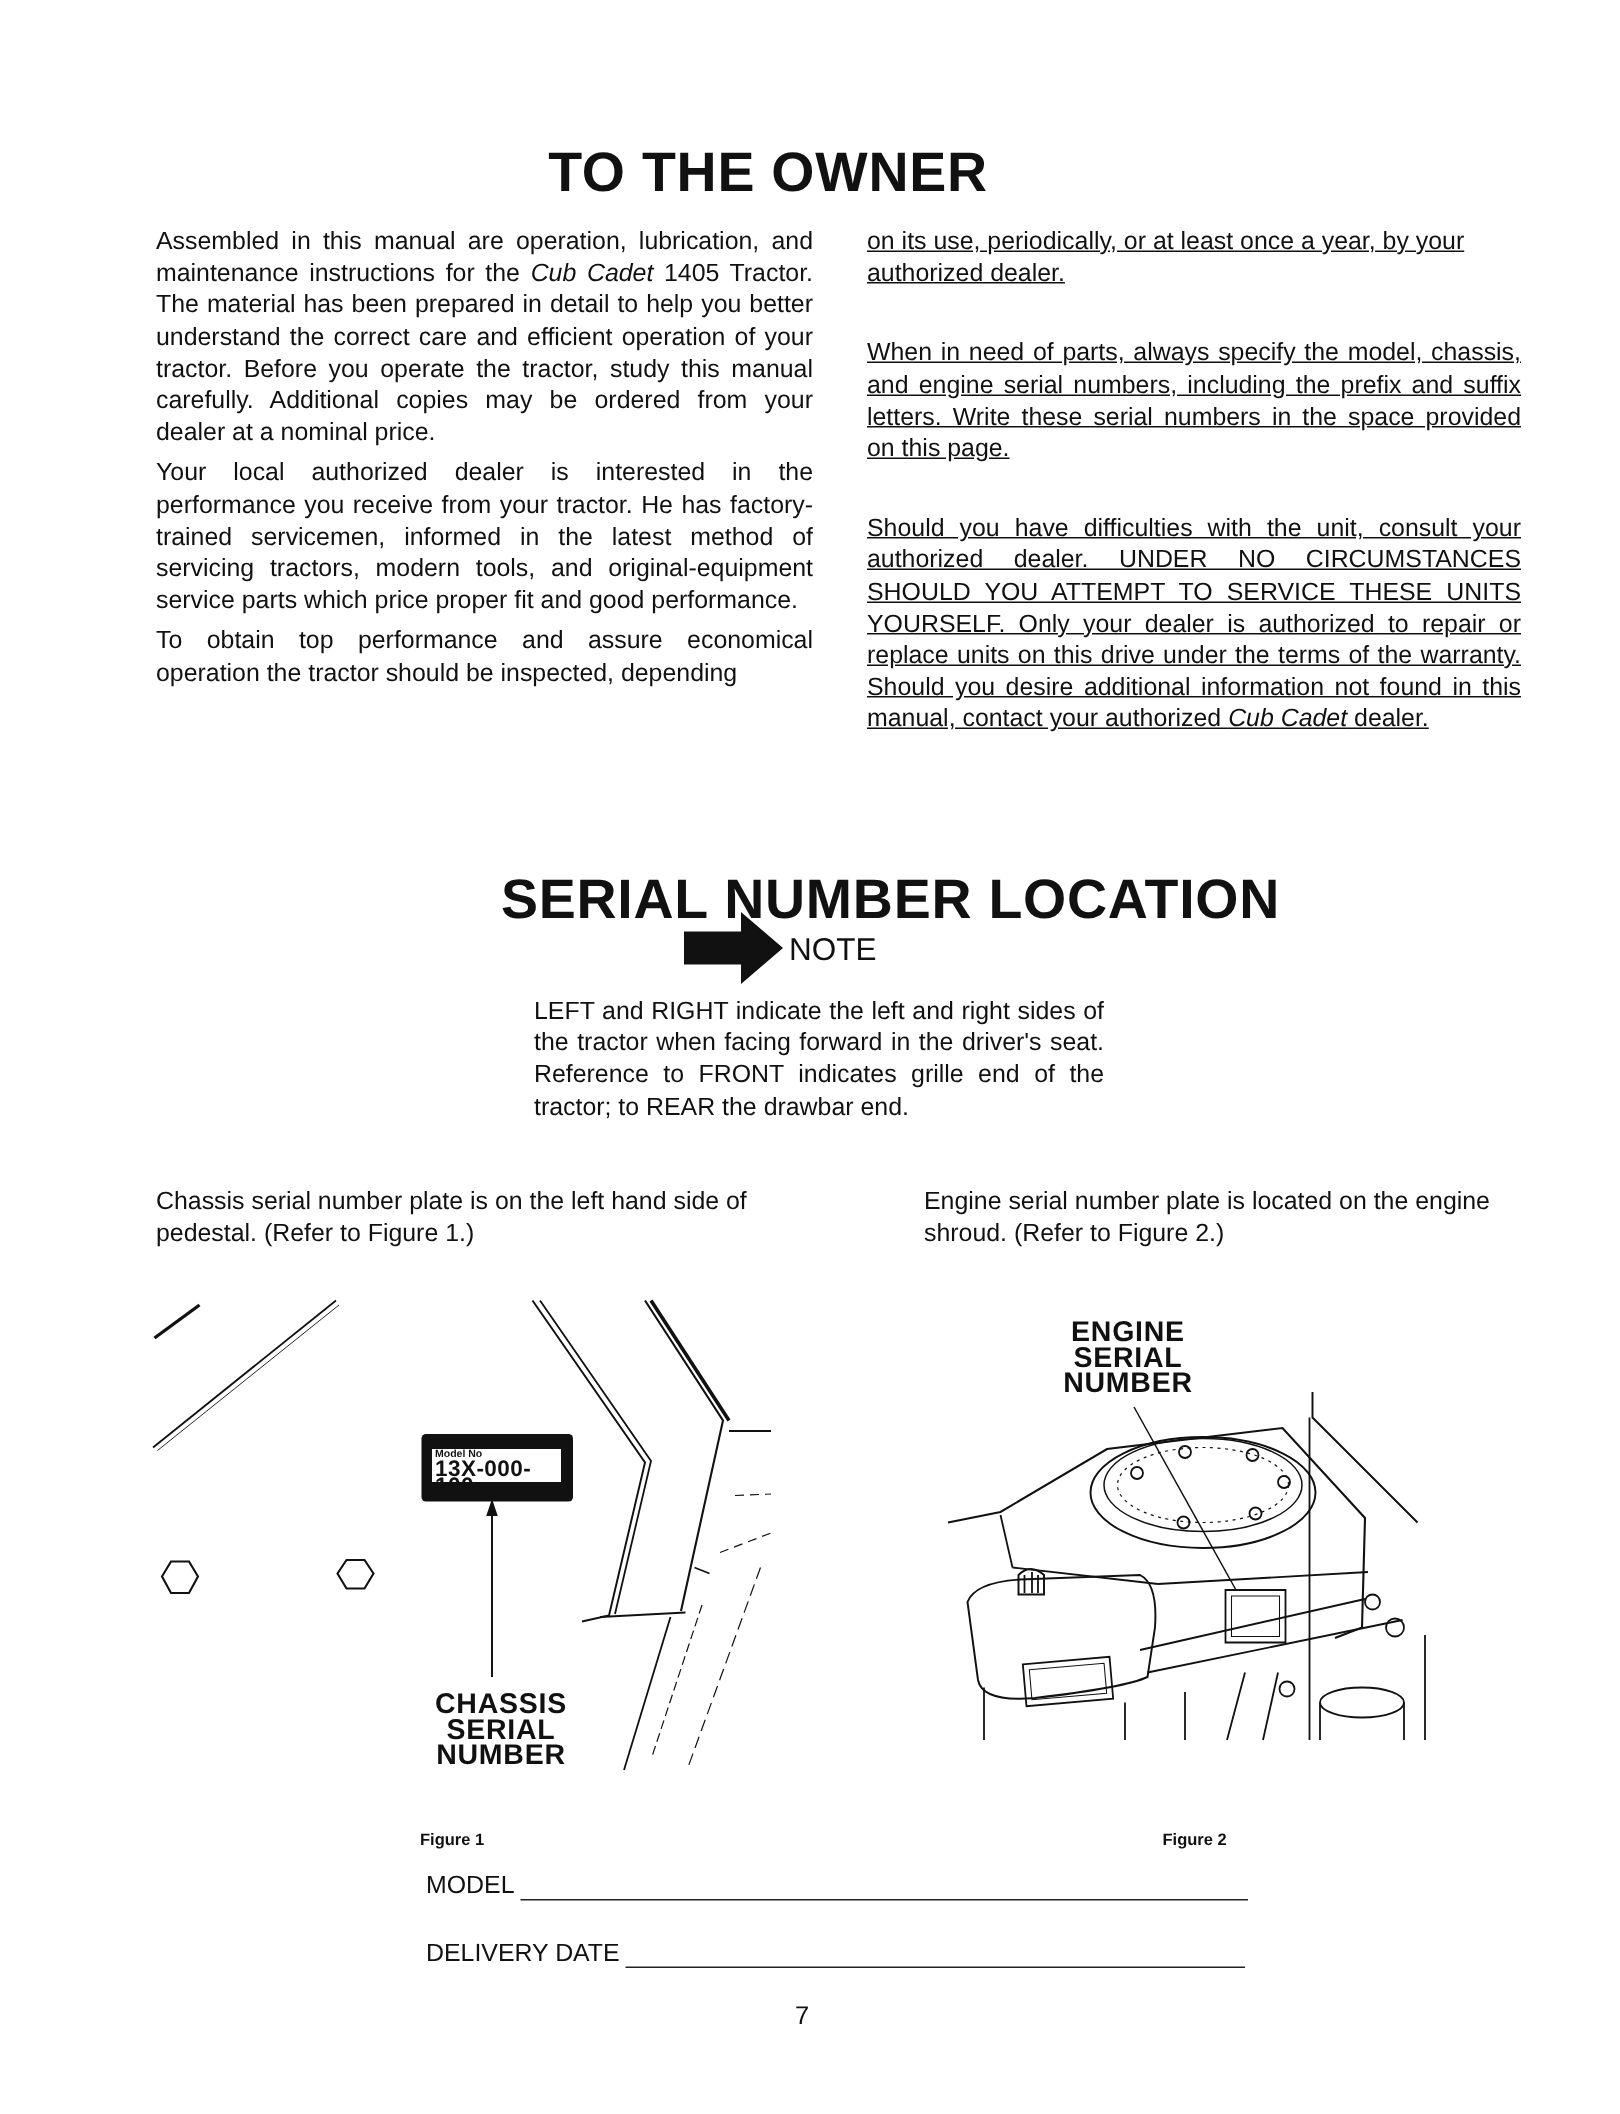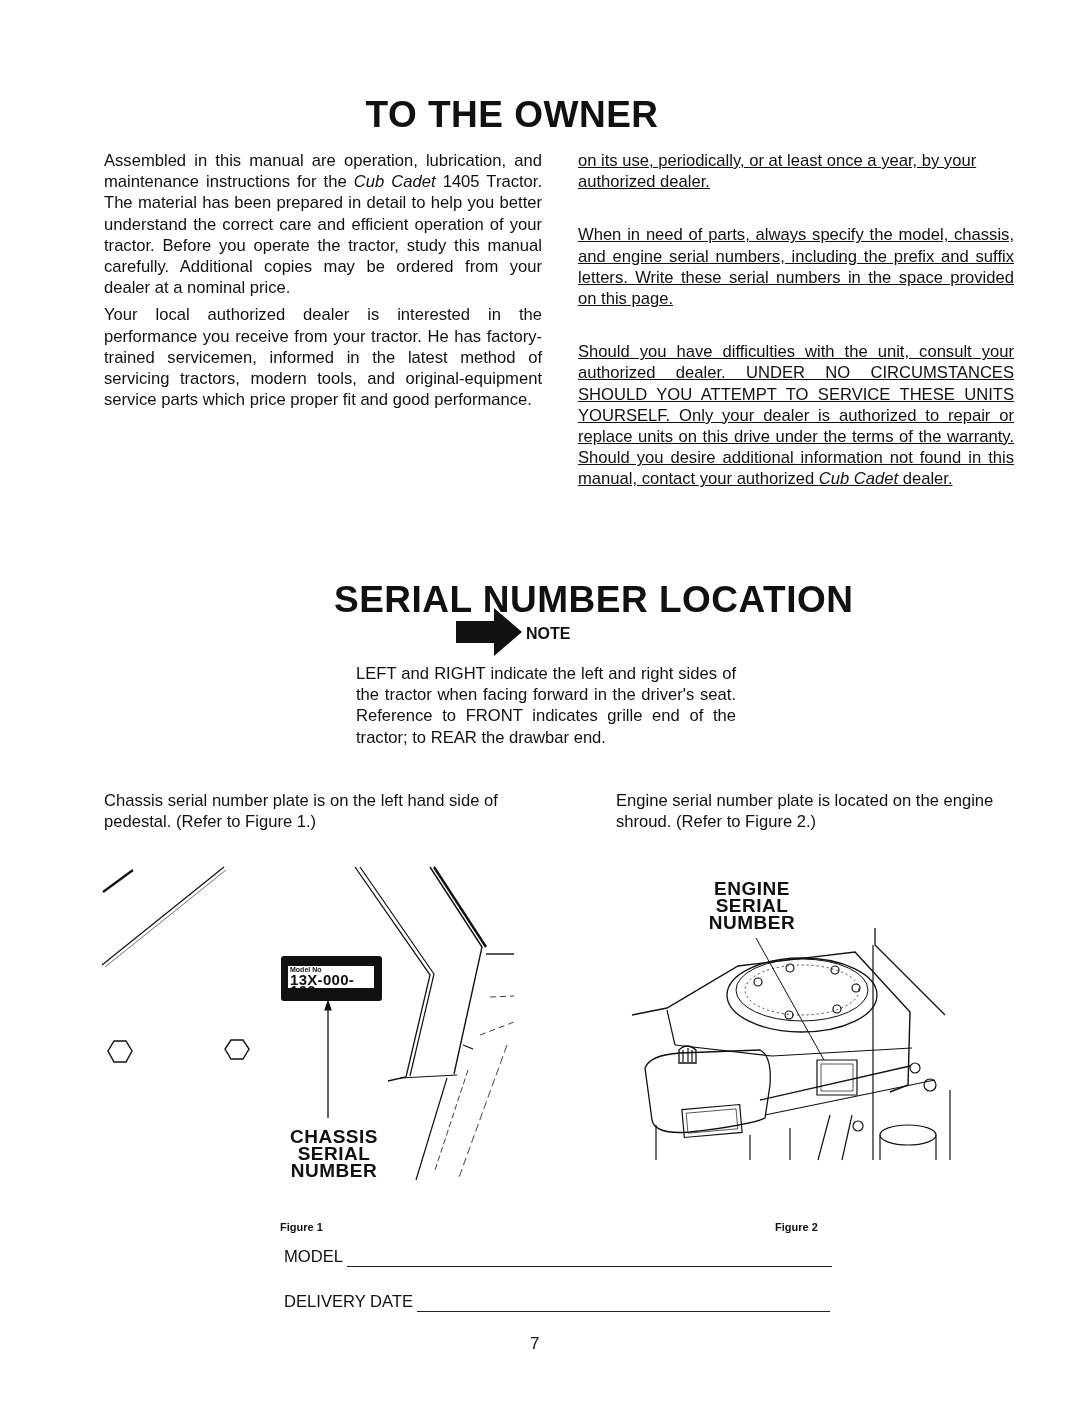--- a/index.html
+++ b/index.html
@@ -19,35 +19,36 @@
   svg line, svg path, svg polyline, svg polygon, svg rect, svg ellipse, svg circle { vector-effect: non-scaling-stroke; }
 </style>
 </head>
 <body>
 
 <div class="abs h1" style="left:0; width:1080px; text-align:center; top:94px; transform:translateX(-28px);">TO THE OWNER</div>
 
 <div class="abs col-left" style="top:150px;">
   <p class="para" style="margin-bottom:6px;"><span>Assembled in this manual are operation, lubrication, and maintenance instructions for the </span><i>Cub Cadet</i><span> 1405 Tractor. The material has been prepared in detail to help you better understand the correct care and efficient operation of your tractor. Before you operate the tractor, study this manual carefully. Additional copies may be ordered from your dealer at a nominal price.</span></p>
   <p class="para" style="margin-bottom:6px;"><span>Your local authorized dealer is interested in the performance you receive from your tractor. He has factory-trained servicemen, informed in the latest method of servicing tractors, modern tools, and original-equipment service parts which price proper fit and good performance.</span></p>
+  <p class="para"><span>To obtain top performance and assure economical operation the tractor should be inspected, depending</span></p>
 </div>
 
 <div class="abs col-right" style="top:150px;">
   <p class="para" style="margin-bottom:32px; text-align:left;"><span>on its use, periodically, or at least once a year, by your authorized dealer.</span></p>
   <p class="para" style="margin-bottom:32px;"><span>When in need of parts, always specify the model, chassis, and engine serial numbers, including the prefix and suffix letters. Write these serial numbers in the space provided on this page.</span></p>
   <p class="para"><span>Should you have difficulties with the unit, consult your authorized dealer. UNDER NO CIRCUMSTANCES SHOULD YOU ATTEMPT TO SERVICE THESE UNITS YOURSELF. Only your dealer is authorized to repair or replace units on this drive under the terms of the warranty. Should you desire additional information not found in this manual, contact your authorized </span><i>Cub Cadet</i><span> dealer.</span></p>
 </div>
 
 <div class="abs h1" style="left:334px; top:579px;">SERIAL NUMBER LOCATION</div>
 
 <div class="abs" style="left:456px; top:608px; display:flex; align-items:center;">
   <svg width="66" height="48" viewBox="0 0 66 48">
     <polygon points="0,13 38,13 38,0 66,24 38,48 38,35 0,35" fill="#111"></polygon>
   </svg>
-  <span style="font-weight:bold; font-size:16px; margin-left:4px; margin-top:4px;">NOTE</span>
+  <span style="font-weight:normal; font-size:21px; margin-left:4px; margin-top:4px;">NOTE</span>
 </div>
 
 <div class="abs note-text" style="left:356px; top:663px; width:380px;">LEFT and RIGHT indicate the left and right sides of the tractor when facing forward in the driver's seat. Reference to FRONT indicates grille end of the tractor; to REAR the drawbar end.</div>
 
 <div class="abs para" style="left:104px; top:790px; width:434px; text-align:left;">Chassis serial number plate is on the left hand side of pedestal. (Refer to Figure 1.)</div>
 <div class="abs para" style="left:578px; top:790px; width:436px; text-align:left;margin-left:38px;">Engine serial number plate is located on the engine shroud. (Refer to Figure 2.)</div>
 
 <svg class="abs" style="left:90px; top:850px;" width="460" height="350" viewBox="0 0 460 350">
   <g stroke="#111" fill="none" stroke-width="1.2">
     <line x1="13" y1="42" x2="43" y2="20" stroke-width="2.2"></line>

